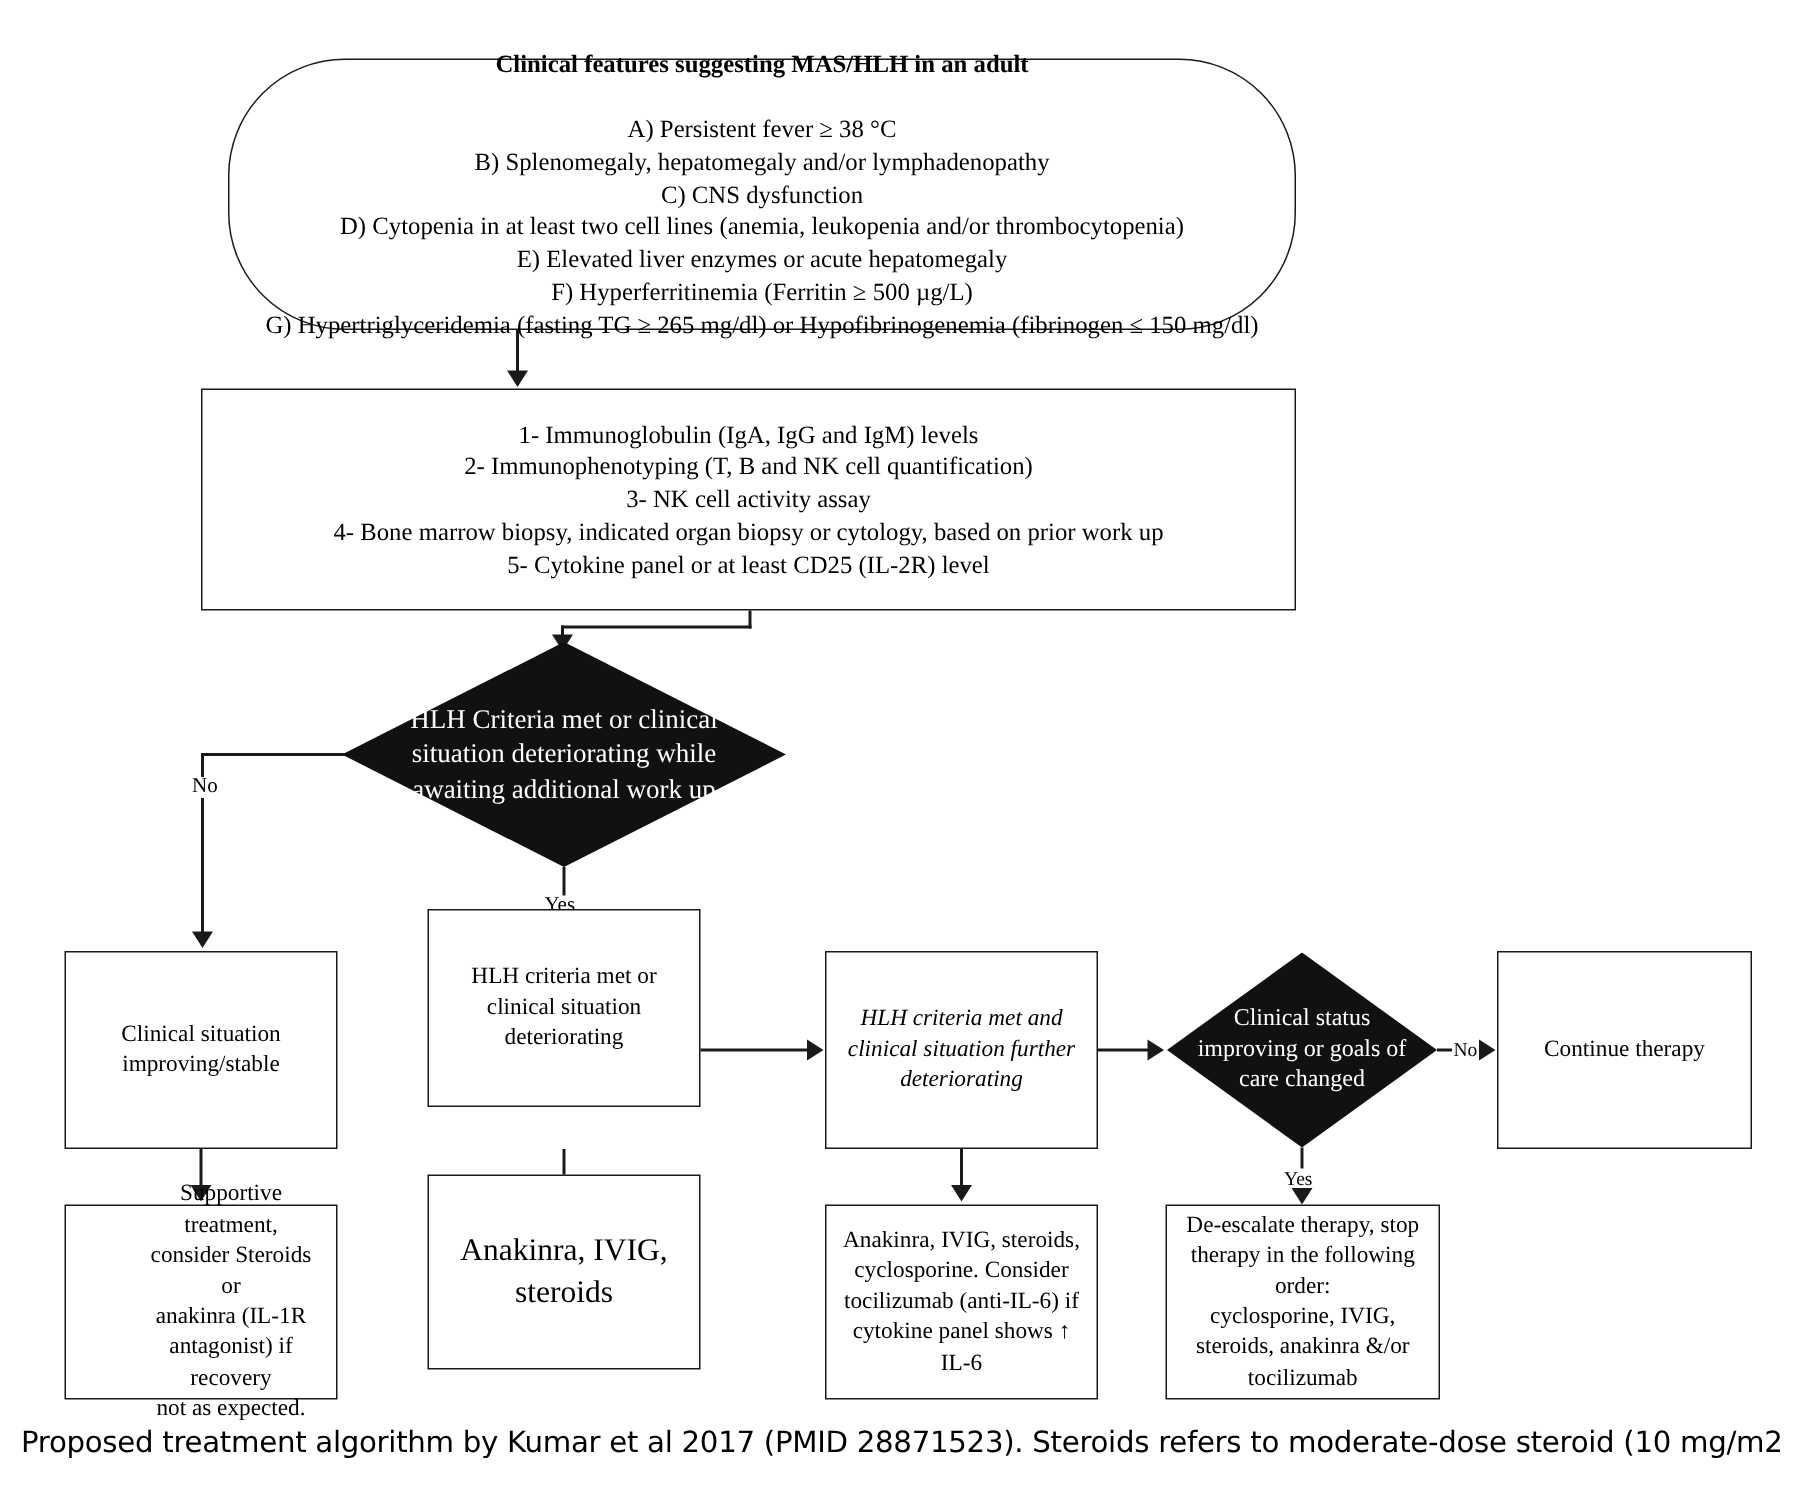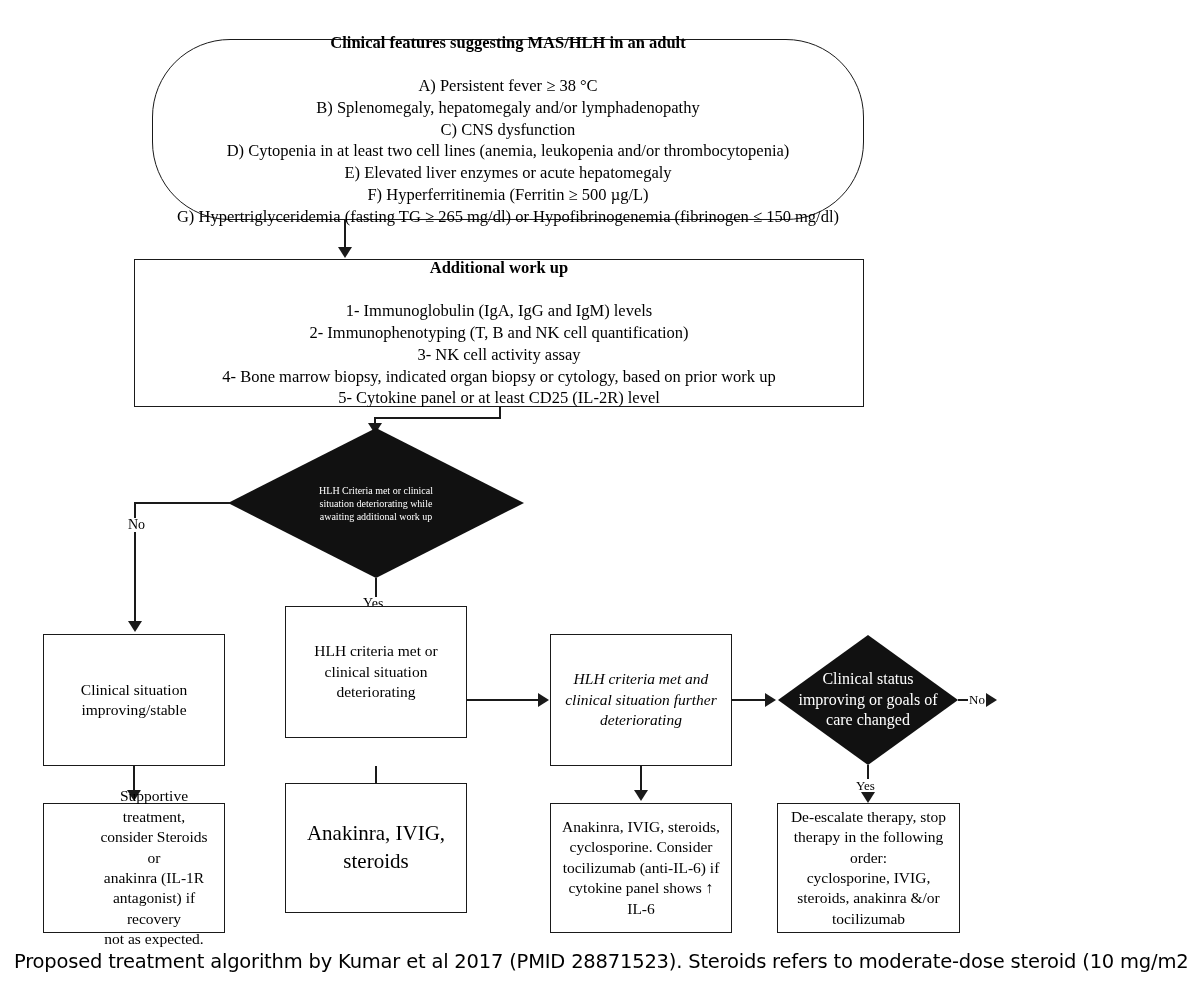--- a/index.html
+++ b/index.html
@@ -129,39 +129,38 @@
 F) Hyperferritinemia (Ferritin ≥ 500 µg/L)
 G) Hypertriglyceridemia (fasting TG ≥  265 mg/dl) or Hypofibrinogenemia (fibrinogen ≤ 150 mg/dl)</div>
     </div>
   </div>
 
   <div class="conn vline" style="left:344px; top:185px; width:1.8px; height:30px;"></div>
   <div class="arrow-down" style="left:338px; top:212px;"></div>
 
   <div class="node rect" style="left:134px; top:224px; width:730px; height:148px; font-size:16.5px;">
     <div class="inner">
-      <div class="title">Additional work up</div>
       <div>1- Immunoglobulin (IgA, IgG and IgM) levels
 2- Immunophenotyping (T, B and NK cell quantification)
 3- NK cell activity assay
 4- Bone marrow biopsy, indicated organ biopsy or cytology, based on prior work up
 5- Cytokine panel or at least CD25 (IL-2R) level</div>
     </div>
   </div>
 
   <div class="conn vline" style="left:499px; top:372px; width:1.8px; height:12px;"></div>
   <div class="conn hline" style="left:374px; top:382px; width:127px; height:1.8px;"></div>
   <div class="conn vline" style="left:374px; top:382px; width:1.8px; height:9px;"></div>
   <div class="arrow-down" style="left:368px; top:388px;"></div>
 
   <div class="diamond" style="left:228px; top:393px; width:296px; height:150px;">
     <svg width="296" height="150" viewBox="0 0 296 150">
       <polygon points="148,0 296,75 148,150 0,75" fill="#111111"></polygon>
     </svg>
-    <div class="dtext" style="font-size:10px; padding:0 26px; box-sizing:border-box;">HLH Criteria met or clinical
+    <div class="dtext" style="font-size:18px; padding:0 26px; box-sizing:border-box;">HLH Criteria met or clinical
 situation deteriorating while
 awaiting additional work up</div>
   </div>
 
   <div class="conn hline" style="left:134px; top:467px; width:96px; height:1.8px;"></div>
   <div class="conn vline" style="left:134px; top:467px; width:1.8px; height:122px;"></div>
   <div class="arrow-down" style="left:128px; top:586px;"></div>
   <div class="edge-label" style="left:127px; top:483px;">No</div>
 
   <div class="conn vline" style="left:375px; top:543px; width:1.8px; height:46px;"></div>
@@ -197,20 +196,23 @@
     </svg>
     <div class="dtext" style="font-size:16px; padding:0 10px; box-sizing:border-box;">Clinical status
 improving or goals of
 care changed</div>
   </div>
 
   <div class="conn hline" style="left:958px; top:664px; width:20px; height:1.8px;"></div>
   <div class="edge-label" style="left:968px; top:658px; font-size:13px;">No</div>
   <div class="arrow-right" style="left:986px; top:658px;"></div>
 
+  <div class="node rect" style="left:998px; top:599px; width:170px; height:132px; font-size:15.5px;">
+    <div class="inner">Continue therapy</div>
+  </div>
 
   <div class="conn vline" style="left:867px; top:730px; width:1.8px; height:30px;"></div>
   <div class="edge-label" style="left:855px; top:744px; font-size:13px;">Yes</div>
   <div class="arrow-down" style="left:861px; top:757px;"></div>
 
   <div class="conn vline" style="left:133px; top:731px; width:1.8px; height:27px;"></div>
   <div class="arrow-down" style="left:127px; top:755px;"></div>
 
   <div class="node rect" style="left:43px; top:768px; width:182px; height:130px; font-size:15.5px;padding-left:40px;">
     <div class="inner">Supportive treatment,

